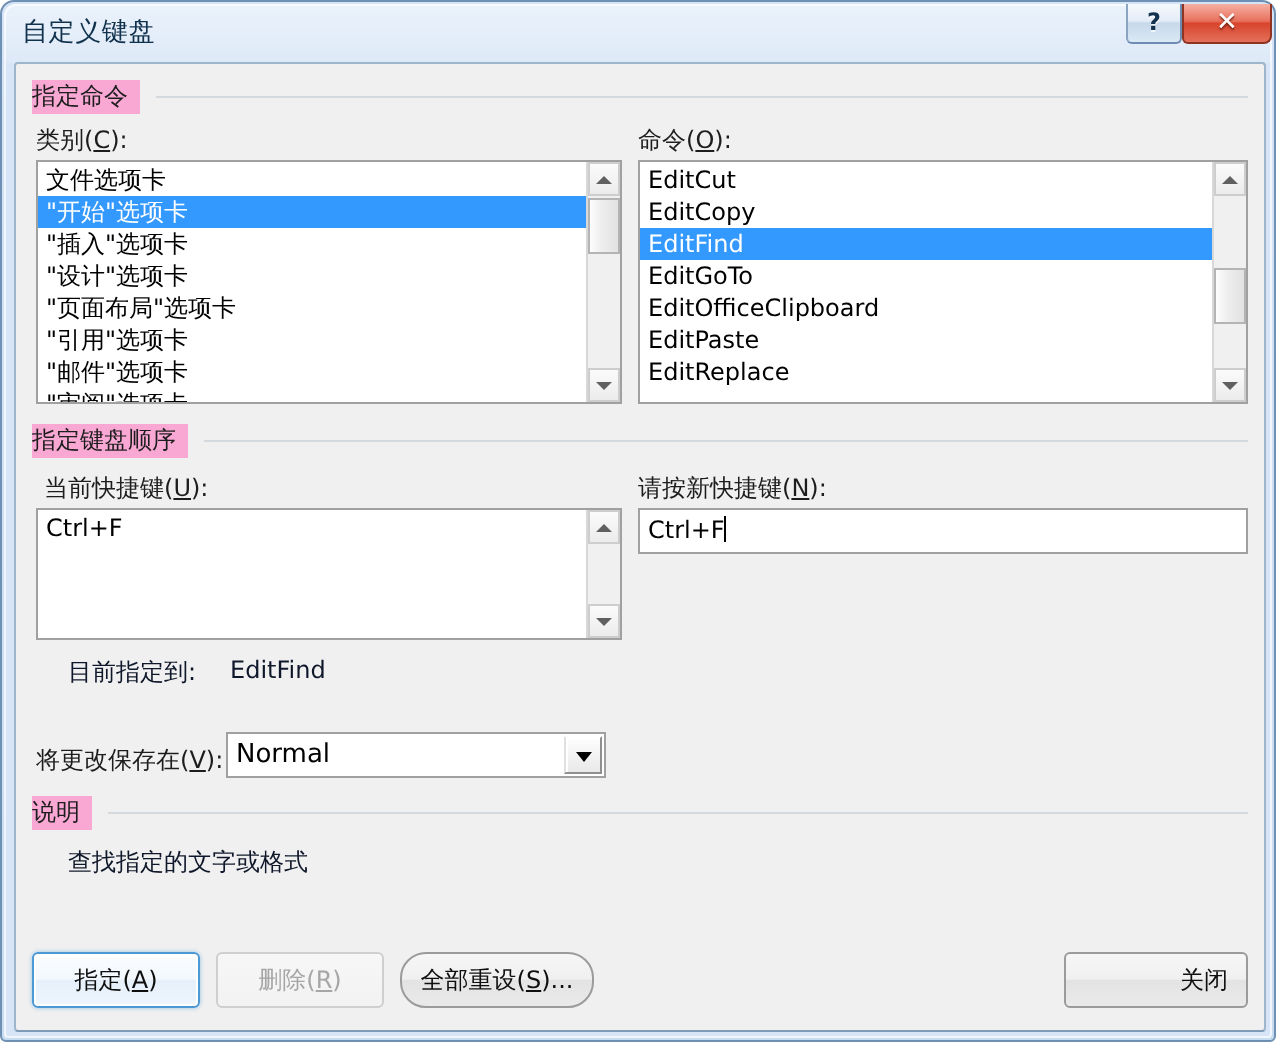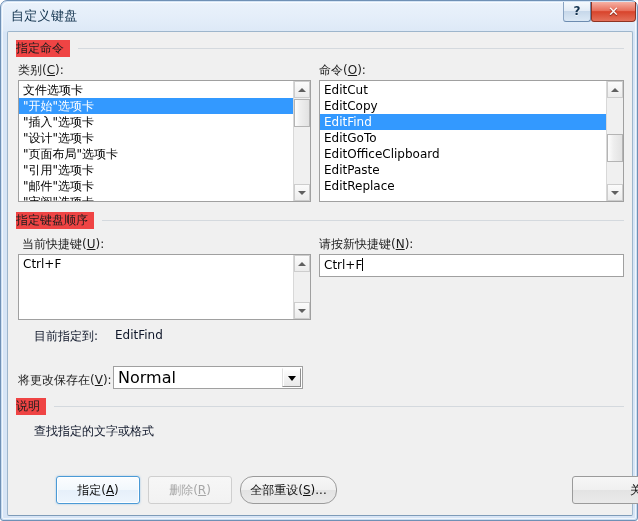--- a/index.html
+++ b/index.html
@@ -107,21 +107,21 @@
   
   .group-head {
     position: absolute;
     height: 14px;
     left: 0;
     right: 0;
   }
   .group-label {
     position: absolute;
     left: 0; top: 0;
-    background: #ef4444;
+    background: #f9a8d4;
     padding-right: 6px;
     font-size: 12px;
     color: #1d1d1d;
     white-space: nowrap;
   }
   .group-rule {
     position: absolute;
     top: 8px;
     right: 0;
     height: 1px;
@@ -236,21 +236,21 @@
     position: absolute;
     box-sizing: border-box;
     background: #ffffff;
     border: 1px solid #a0a0a0;
   }
   .combo-value {
     position: absolute;
     left: 4px; top: 0;
     right: 22px;
     line-height: 21px;
-    font-size: 16px;
+    font-size: 13px;
     white-space: nowrap;
     overflow: hidden;
   }
   .combo-btn {
     position: absolute;
     right: 1px; top: 1px; bottom: 1px;
     width: 19px;
     box-sizing: border-box;
     background: linear-gradient(to bottom, #fdfdfd, #e9e9e9);
     border: 1px solid #8f8f8f;
@@ -283,21 +283,20 @@
     height: 28px;
     background: linear-gradient(to bottom, #f6f6f6 0%, #f0f0f0 48%, #e3e3e3 51%, #eaeaea 100%);
     border: 1px solid #9b9b9b;
     border-radius: 3px;
     font-size: 12px;
     color: #0f0f0f;
     text-align: center;
     line-height: 26px;
     cursor: default;
     white-space: nowrap;
-    margin-left: 40px;
   }
   .btn.default {
     border: 1px solid #4b9ad6;
     box-shadow: inset 0 0 0 1px #ffffff, 0 0 2px rgba(75,154,214,0.55);
     background: linear-gradient(to bottom, #fbfdff 0%, #f2f8fd 48%, #e6f0fa 51%, #edf5fd 100%);
   }
   .btn.disabled {
     color: #a6a6a6;
     border-color: #cfcfcf;
     background: linear-gradient(to bottom, #f7f7f7 0%, #f2f2f2 100%);

